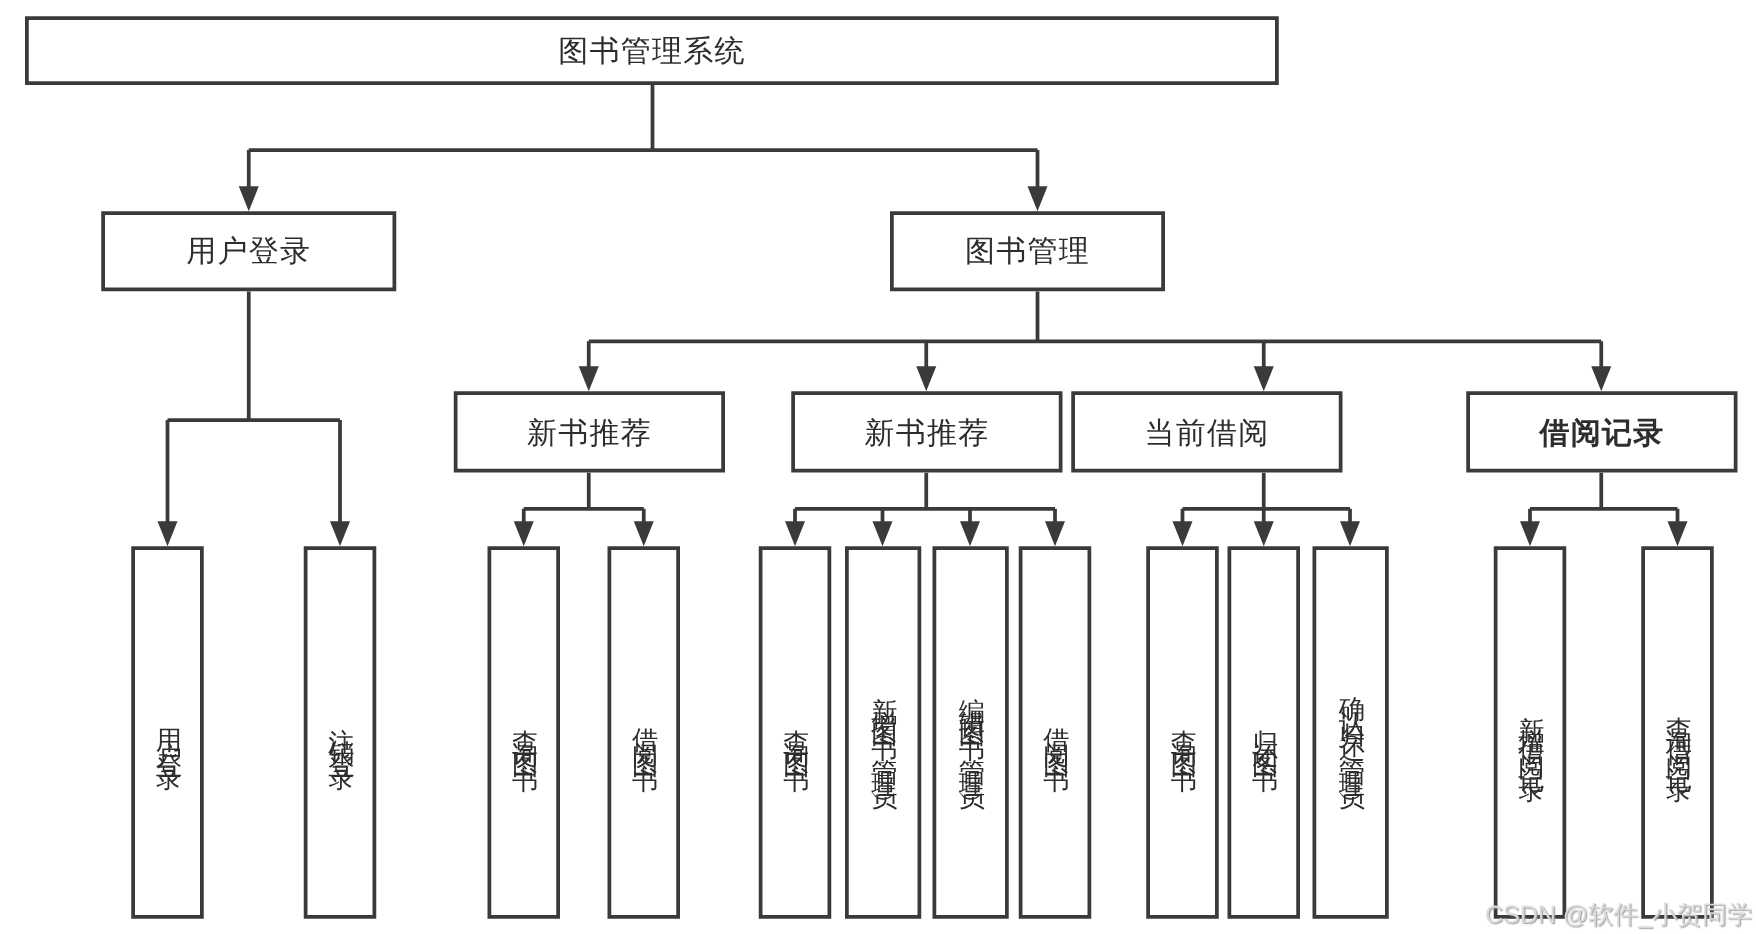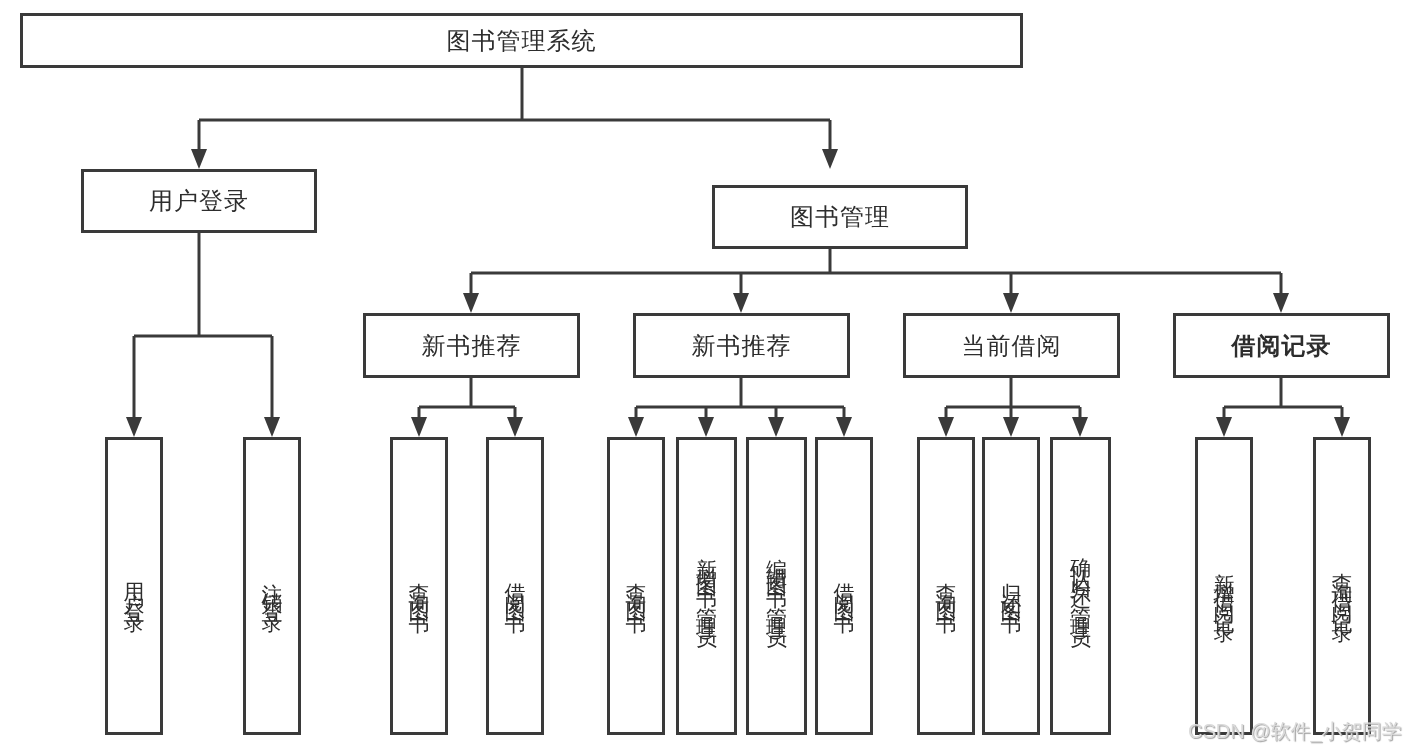--- a/index.html
+++ b/index.html
@@ -22,25 +22,25 @@
   .wires polygon{fill:var(--line);stroke:none;}
   .node{
     position:absolute;box-sizing:border-box;
     border:3px solid var(--border);background:#fff;
     display:flex;align-items:center;justify-content:center;
     font-size:24px;color:var(--text);letter-spacing:1px;
     z-index:1;
   }
   .n-root{left:20px;top:13px;width:1003px;height:55px;}
   .n-l2a{left:81px;top:169px;width:236px;height:64px;}
-  .n-l2b{left:712px;top:169px;width:256px;height:64px;margin-top:16px;}
+  .n-l2b{left:712px;top:169px;width:220px;height:64px;}
   .n-l3{top:313px;width:217px;height:65px;}
   .n-l3a{left:363px;}
   .n-l3b{left:633px;}
-  .n-l3c{left:903px;}
+  .n-l3c{left:857px;}
   .n-l3d{left:1173px;font-weight:bold;}
   .leaf{
     position:absolute;box-sizing:border-box;
     border:3px solid var(--border);background:#fff;
     top:437px;height:298px;width:58px;
     display:flex;align-items:center;justify-content:center;
     z-index:1;
   }
   .leaf.wide{width:61px;}
   .leaf span{

